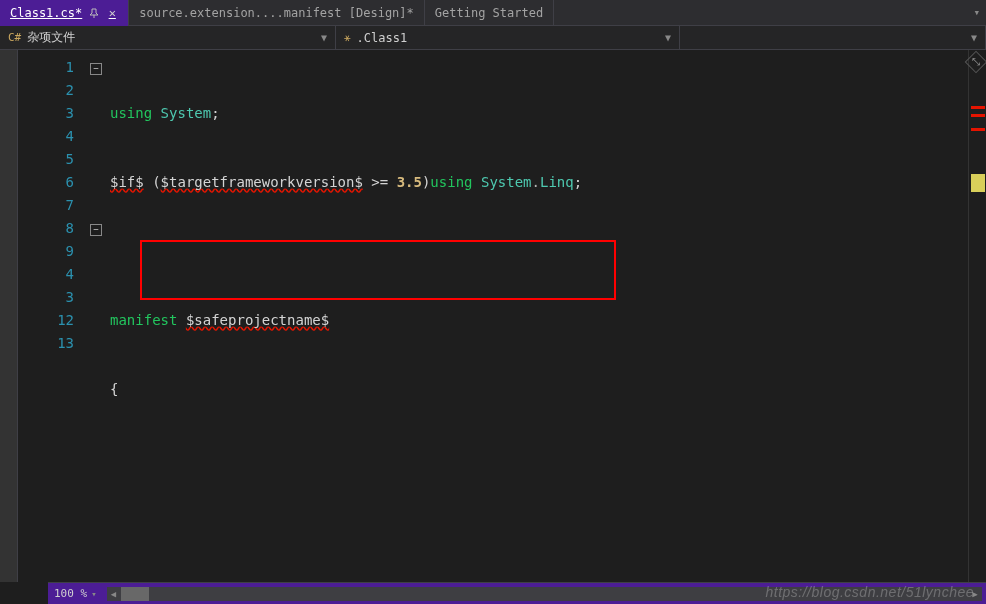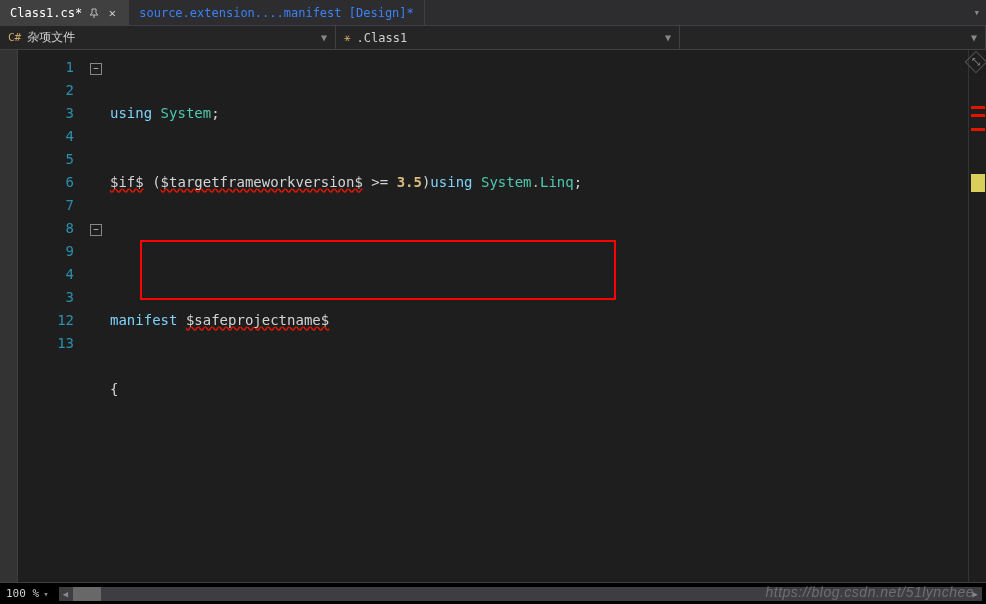--- a/index.html
+++ b/index.html
@@ -1,44 +1,44 @@
 <!DOCTYPE html>
 <html><head>
 <meta charset="utf-8">
 <style>
   * { margin: 0; padding: 0; box-sizing: border-box; }
   html, body { width: 986px; height: 604px; overflow: hidden; font-family: Consolas, "Microsoft YaHei", monospace; background: #1e1e1e; color: #dcdcdc; }
   .tabs { height: 26px; background: #2d2d30; display: flex; align-items: center; border-bottom: 1px solid #3f3f46; }
-  .tab { height: 26px; display: flex; align-items: center; padding: 0 10px; font-size: 12px; color: #3b82f6; border-right: 1px solid #3f3f46; cursor: pointer; }
-  .tab.active { background: #404040; color: #fff; }
+  .tab { height: 26px; display: flex; align-items: center; padding: 0 10px; font-size: 12px; color: #a3a3a3; border-right: 1px solid #3f3f46; cursor: pointer; }
+  .tab.active { background: #4c1d95; color: #fff; text-decoration: underline; }
   .tab .pin { width: 12px; height: 12px; margin-left: 6px; display: flex; align-items: center; justify-content: center; }
   .tab .close { width: 12px; height: 12px; margin-left: 6px; display: flex; align-items: center; justify-content: center; color: #d0d0d0; }
   .tabs-right { margin-left: auto; color: #888; padding-right: 6px; font-size: 11px; }
   .nav { height: 24px; background: #252526; display: flex; align-items: center; border-bottom: 1px solid #3f3f46; font-size: 12px; }
   .nav-dd { flex: 1; display: flex; align-items: center; padding: 0 8px; border-right: 1px solid #3f3f46; color: #d0d0d0; height: 100%; }
   .nav-dd .caret { margin-left: auto; color: #888; font-size: 10px; }
   .nav-dd .icon { margin-right: 6px; color: #c9a65e; font-size: 11px; }
   .editor-row { display: flex; height: calc(604px - 26px - 24px - 22px); }
   .side-left { width: 18px; background: #333333; border-right: 1px solid #3f3f46; }
   .editor { flex: 1; background: #1e1e1e; position: relative; display: flex; overflow: hidden; }
   .gutter { width: 72px; text-align: right; padding-right: 16px; color: #2b91af; font-size: 14px; line-height: 23px; padding-top: 6px; user-select: none; }
   .fold-col { width: 20px; padding-top: 6px; line-height: 23px; font-size: 11px; color: #a0a0a0; }
   .fold { width: 12px; height: 12px; border: 1px solid #888; display: inline-flex; align-items: center; justify-content: center; font-size: 9px; color: #ccc; margin-top: 5px; }
   .code { flex: 1; padding-top: 6px; font-size: 14px; line-height: 23px; white-space: pre; }
   .code-line { height: 23px; position: relative; }
-  .k { color: #7dd3fc; }
+  .k { color: #22c55e; }
   .t { color: #4ec9b0; }
   .n { color: #d7ba7d; font-weight: bold; }
   .p { color: #d4d4d4; }
   .dot { color: #b4b4b4; }
   .err { text-decoration: underline wavy #e51400; text-decoration-skip-ink: none; }
   .highlight-box { position: absolute; border: 2px solid #ff0000; }
   .minimap { width: 18px; background: #1e1e1e; border-left: 1px solid #333; position: relative; }
   .minimap .m-mark { position: absolute; left: 2px; width: 14px; height: 3px; }
-  .statusbar { height: 22px; background: #000000; display: flex; align-items: center; border-top: 1px solid #3f3f46; font-size: 11px; color: #d0d0d0; }
+  .statusbar { height: 22px; background: #4c1d95; display: flex; align-items: center; border-top: 1px solid #3f3f46; font-size: 11px; color: #d0d0d0; margin-left: 48px; }
   .zoom { padding: 0 6px; display: flex; align-items: center; gap: 4px; }
   .zoom .caret { font-size: 9px; color: #888; }
   .scroll-h { flex: 1; height: 14px; margin: 0 4px; background: #3e3e42; position: relative; }
   .scroll-h .thumb { position: absolute; left: 0; top: 0; height: 100%; width: 28px; background: #686868; }
   .scroll-h .arrow { position: absolute; top: 0; height: 100%; width: 14px; display: flex; align-items: center; justify-content: center; color: #888; font-size: 9px; }
   .scroll-h .arrow.left { left: 0; }
   .scroll-h .arrow.right { right: 0; }
   .watermark { position: absolute; right: 12px; bottom: 4px; color: rgba(200,200,200,0.35); font-size: 14px; font-family: Arial, sans-serif; font-style: italic; letter-spacing: 0.5px; pointer-events: none; }
   .sidebar-btn { position: absolute; right: 2px; top: 52px; width: 16px; height: 16px; border: 1px solid #555; font-size: 10px; color: #aaa; display: flex; align-items: center; justify-content: center; transform: rotate(45deg); }
   .sidebar-btn span { transform: rotate(-45deg); }
@@ -52,20 +52,23 @@
     <span>Class1.cs*</span>
     <span class="pin">
       <svg width="10" height="10" viewBox="0 0 10 10">
           <path d="M3 1 L7 1 L7 5 L9 7 L1 7 L3 5 Z M5 7 L5 10" stroke="#bbb" fill="none" stroke-width="1"></path>
         </svg>
     </span>
     <span class="close">✕</span>
   </div>
   <div class="tab">
     <span>source.extension....manifest [Design]*</span>
+  </div>
+  <div class="tab">
+    <span>Getting Started</span>
   </div>
   <div class="tabs-right">▾</div>
 </div>
 
 <div class="nav">
   <div class="nav-dd" style="flex:0 0 336px">
     <span class="icon">C#</span>
     <span>杂项文件</span>
     <span class="caret">▼</span>
   </div>

